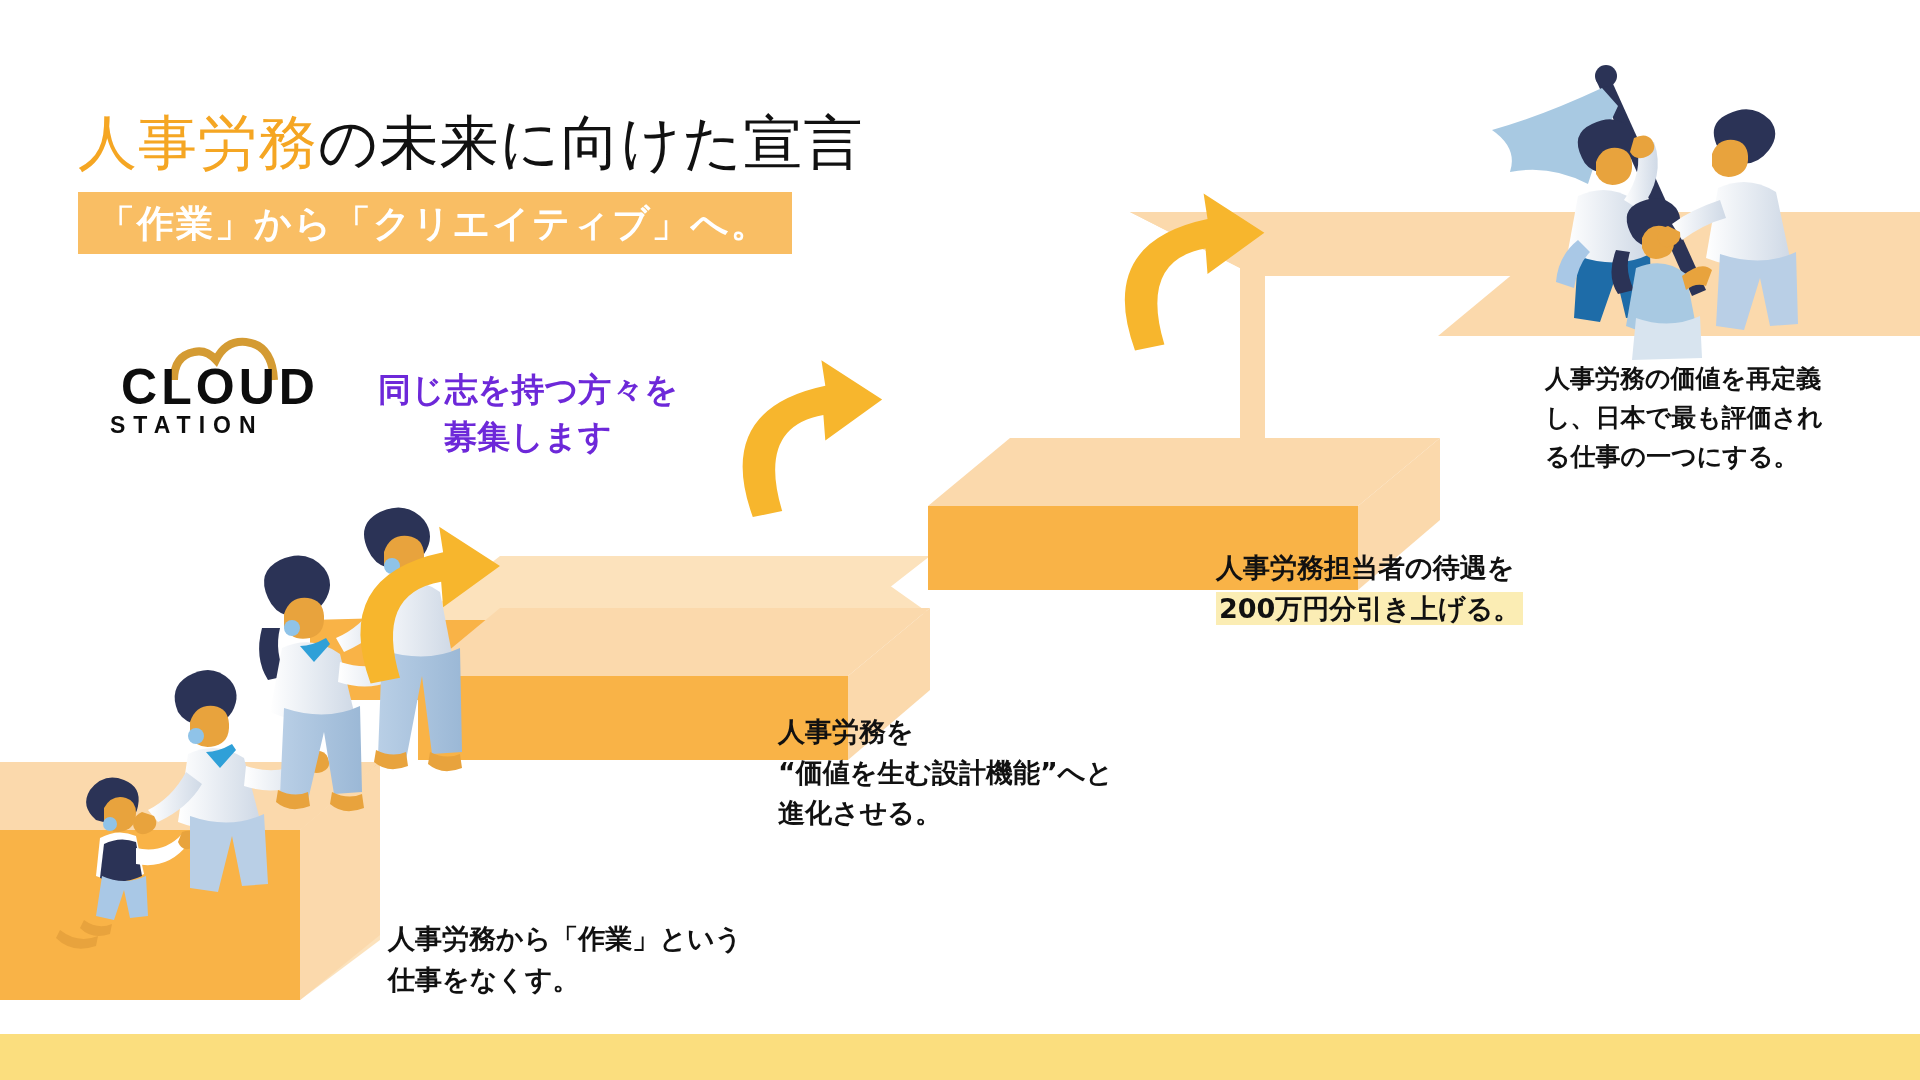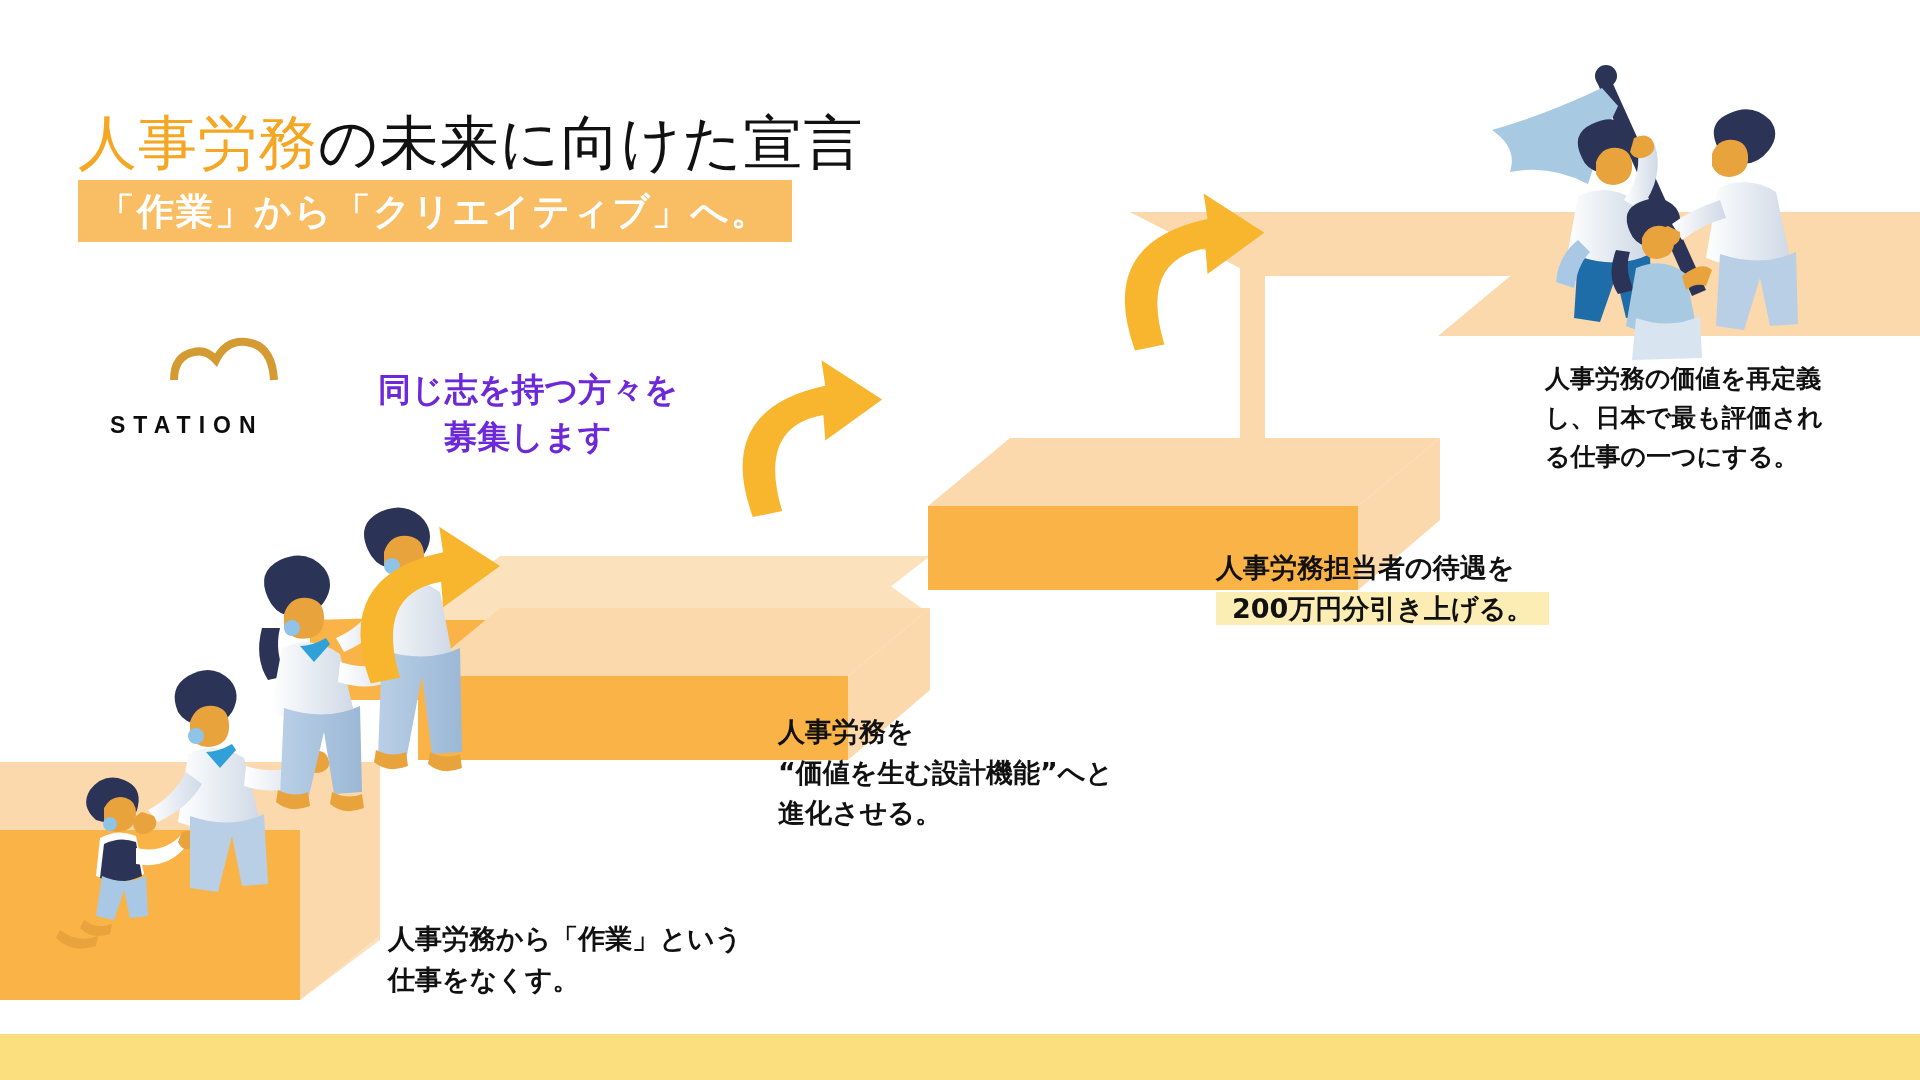--- a/index.html
+++ b/index.html
@@ -19,21 +19,21 @@
 
   #title{
     left:78px; top:104px;
     font-size:59px; font-weight:400; letter-spacing:1px;
     white-space:nowrap; color:#111111;
     font-family:"DejaVu Sans","Liberation Sans",sans-serif;
   }
   #title .hl{ color:#F5A623; }
 
   #subtitle-band{
-    left:78px; top:180px; height:62px;
+    left:78px; top:192px; height:62px;
     background:#F9BE64;
     padding:0 22px 0 20px;
     display:flex; align-items:center;
   }
   #subtitle-band .txt{
     font-size:37px; font-weight:700; color:#ffffff;
     letter-spacing:2px; white-space:nowrap; line-height:1;
     font-family:"DejaVu Sans","Liberation Sans",sans-serif;
   }
 
@@ -62,21 +62,21 @@
 
   .step-cap{
     font-size:27px; font-weight:700; color:#111;
     line-height:1.5;
     font-family:"DejaVu Sans","Liberation Sans",sans-serif;
   }
   #cap1{ left:388px; top:896px; width:470px;margin-top:23px; }
   #cap2{ left:778px; top:712px; width:450px; }
   #cap3{ left:1216px; top:548px; width:420px; }
   #cap4{ left:1545px; top:360px; width:350px; font-size:25px; line-height:1.55; }
-  .hl-band{ background:#FBEDB4; padding:1px 16px; box-decoration-break:clone;
+  .hl-band{ background:#FBEDB4; padding:1px 3px; box-decoration-break:clone;
             -webkit-box-decoration-break:clone; }
 
   #bottom-bar{
     position:absolute; left:0; bottom:0; width:1920px; height:46px;
     background:#FBDE7E;
   }
 </style>
 </head>
 <body>
 
@@ -280,20 +280,21 @@
   <div class="t" id="title"><span class="hl">人事労務</span><span>の未来に向けた宣言</span></div>
 
   <div class="t" id="subtitle-band">
     <span class="txt">「作業」から「クリエイティブ」へ。</span>
   </div>
 
   <div class="t" id="logo">
     <svg class="cloudarc" width="108" height="48" viewBox="0 0 108 48">
       <path d="M4 46 q0 -24 20 -28 q12 -3 22 8 q10 -20 30 -18 q26 3 28 38" fill="none" stroke="#D49B33" stroke-width="8" stroke-linecap="butt"></path>
     </svg>
+    <div class="wordmark">CLOUD</div>
     <div class="sub">STATION</div>
   </div>
 
   <div class="t" id="recruit">
     <div>同じ志を持つ方々を</div>
     <div>募集します</div>
   </div>
 
   <div class="t step-cap" id="cap1">
     <div>人事労務から「作業」という</div>

